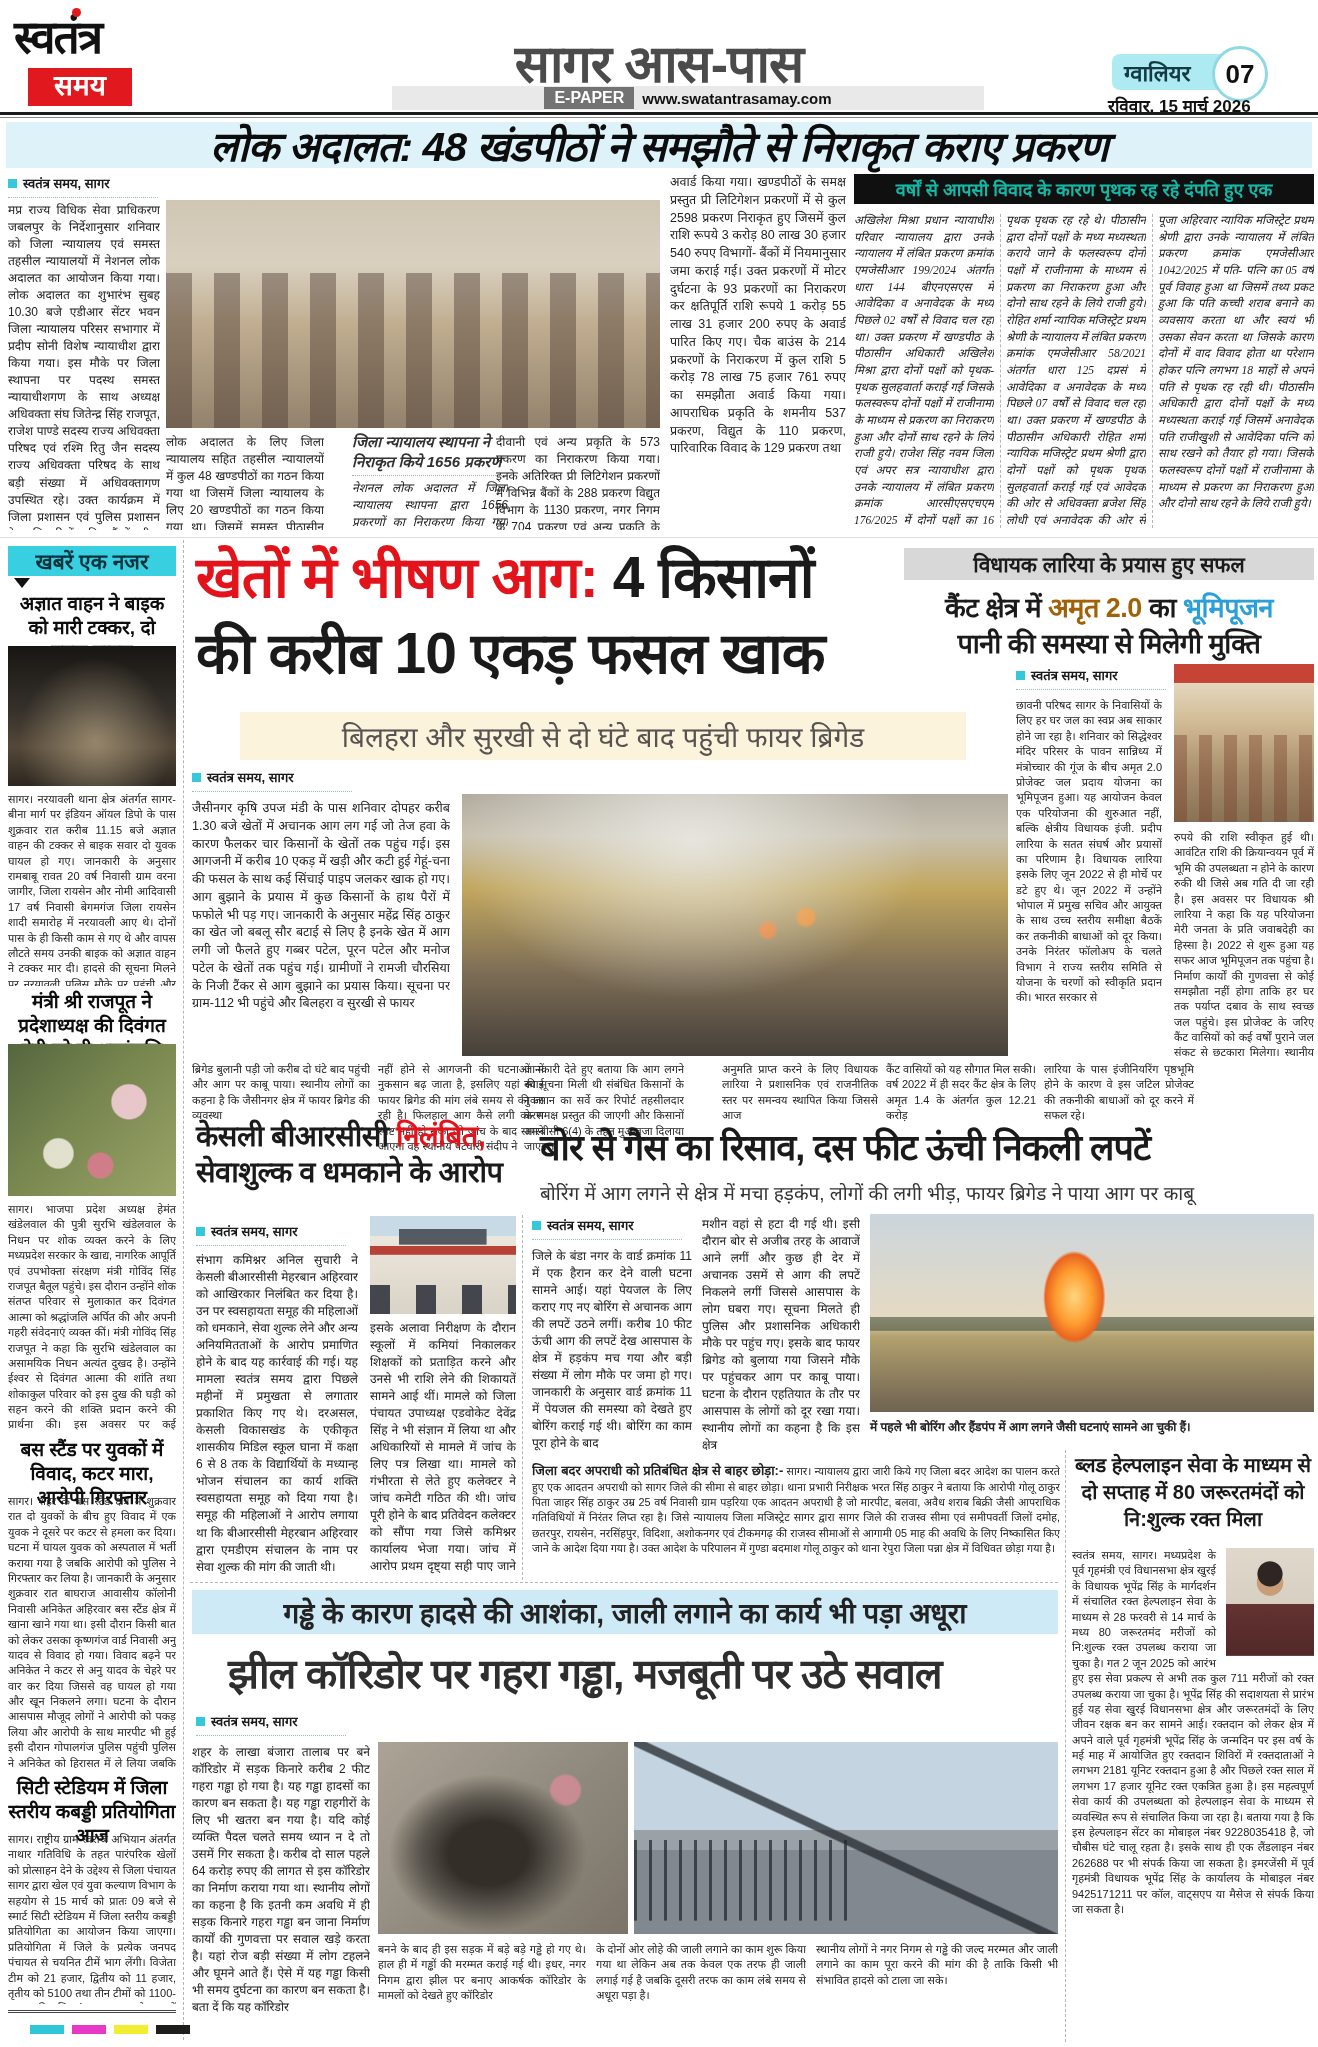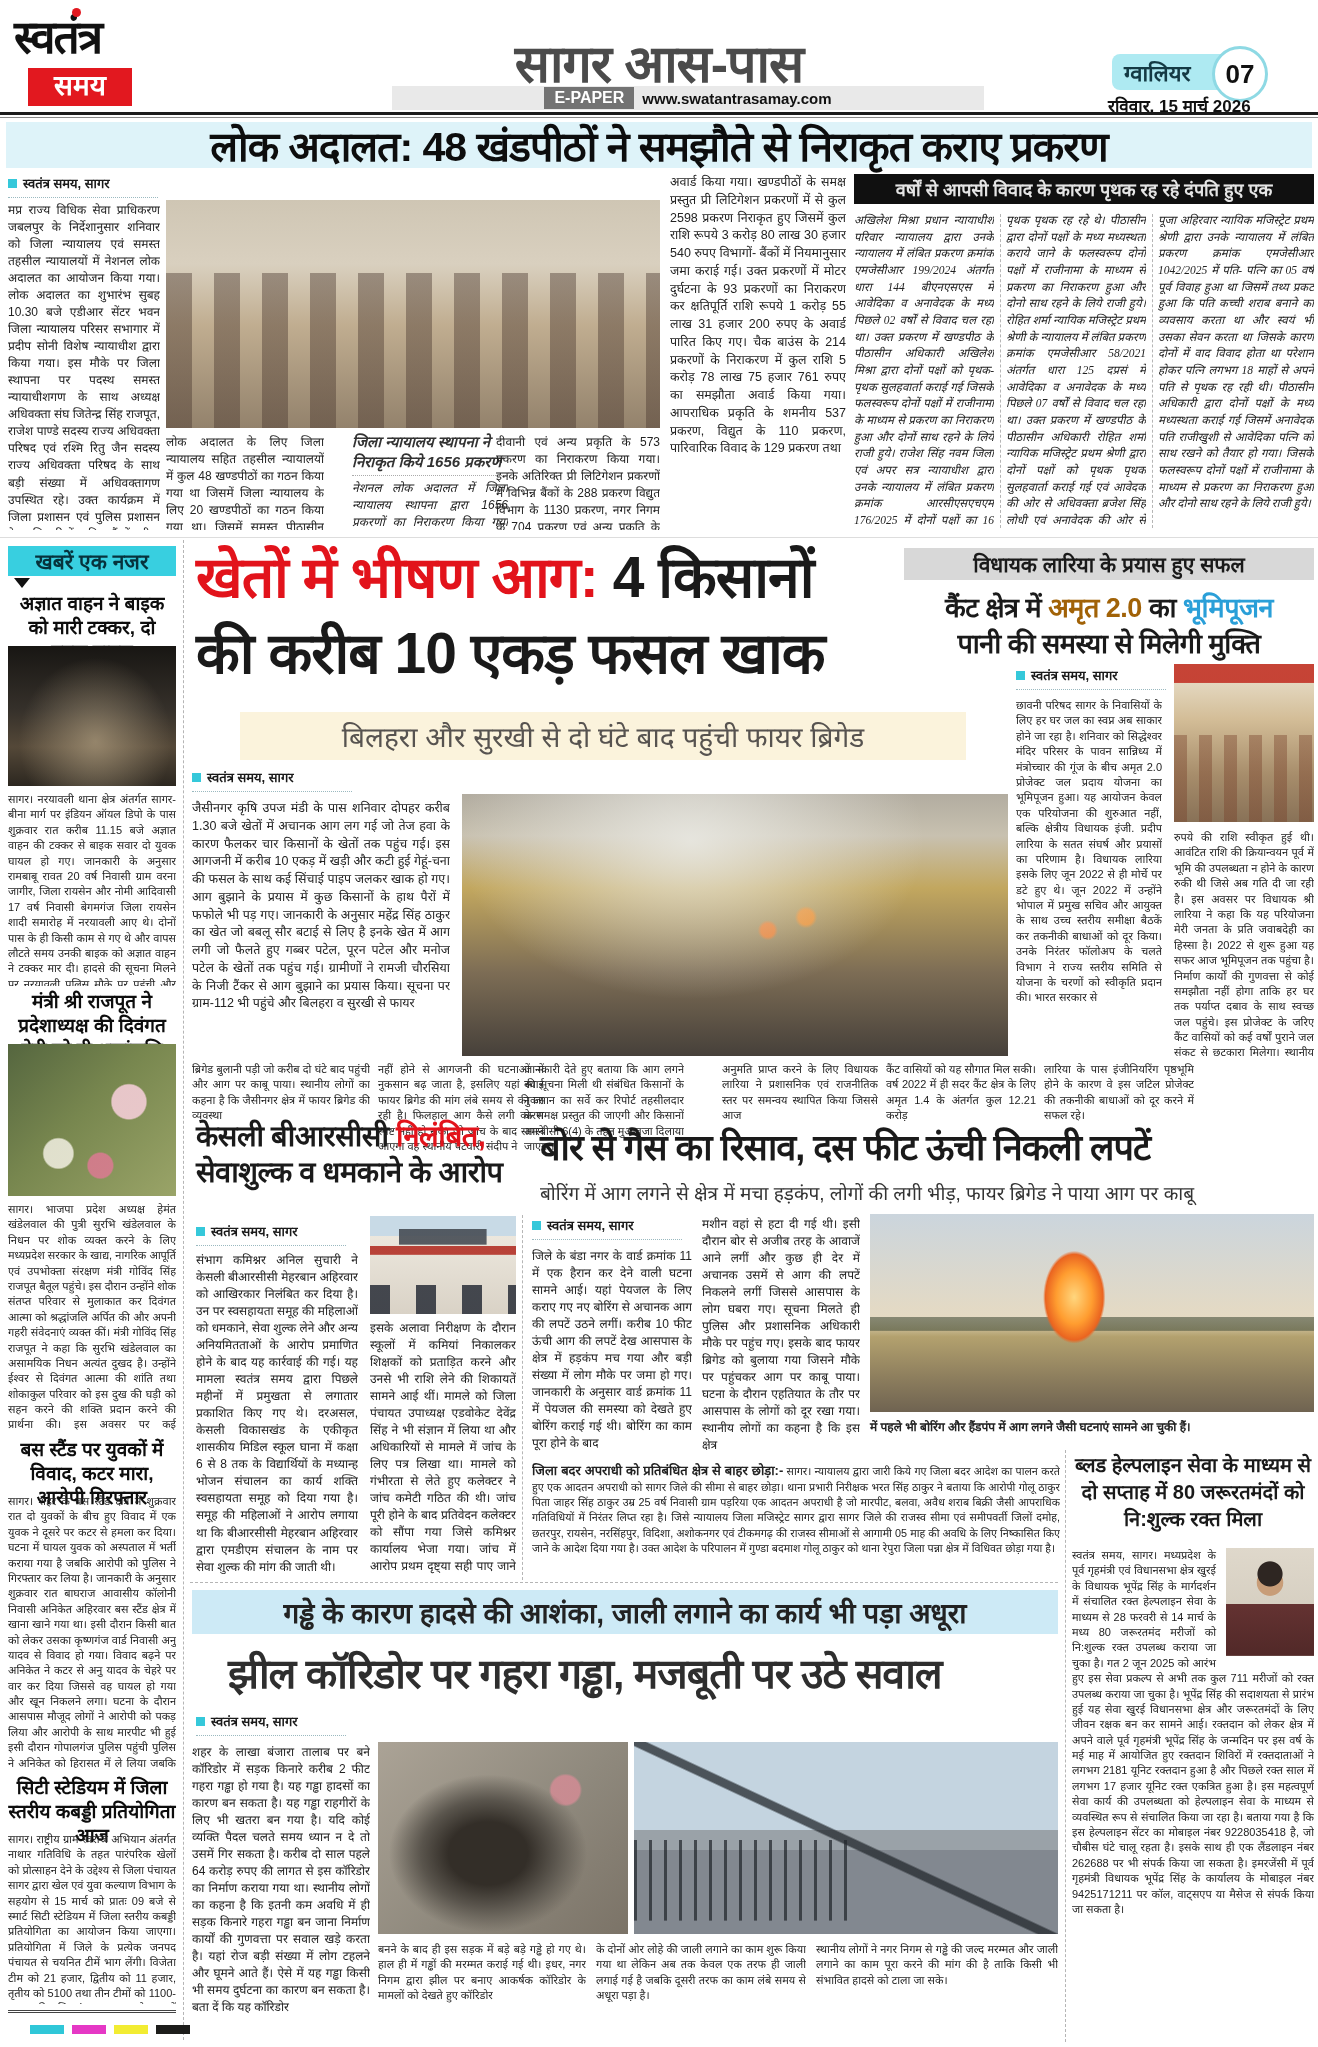--- a/index.html
+++ b/index.html
@@ -18,24 +18,24 @@
   .mast-title{font-size:52px;font-weight:bold;color:#4b4b4b;letter-spacing:-1px;white-space:nowrap;}
   .epbar{background:#e9e9e9;display:flex;align-items:center;justify-content:center;gap:8px;font-size:15px;}
   .eplab{background:#737373;color:#fff;font-weight:bold;font-size:16px;padding:2px 10px;}
   .edpill{background:#aeeaf2;border-radius:8px;color:#143a44;font-weight:900;font-size:22px;
           display:flex;align-items:center;padding-left:12px;}
   .edcirc{background:#fff;border:3px solid #8ed9e4;border-radius:50%;width:50px;height:50px;
           display:flex;align-items:center;justify-content:center;font-size:26px;font-weight:900;color:#111;}
   .dateline{font-weight:900;font-size:17px;color:#111;white-space:nowrap;}
   .toprule{border-top:3px solid #1c1c1c;}
   
-  .band{background:#def3f9;display:flex;align-items:center;justify-content:center;}
+  .band{background:#def3f9;display:flex;align-items:center;justify-content:center;font-style:italic;}
   .band h1{margin:0;font-size:41px;font-weight:900;color:#0d0d0d;letter-spacing:-1px;white-space:nowrap;}
   .subhead{font-size:15px;font-weight:bold;color:#333;line-height:1.3;border-bottom:1px dotted #aaa;padding-bottom:4px;}
-  .blackbar{background:#101010;color:#e5e5e5;font-weight:bold;font-size:18px;display:flex;align-items:center;justify-content:center;white-space:nowrap;}
+  .blackbar{background:#101010;color:#14b8a6;font-weight:bold;font-size:18px;display:flex;align-items:center;justify-content:center;white-space:nowrap;}
   .ital{font-family:"Liberation Serif",serif;font-style:italic;font-size:11.5px;line-height:1.45;text-align:justify;color:#222;}
   
   .secbox{background:#38cfe0;color:#06323c;font-weight:900;font-size:21px;display:flex;align-items:center;justify-content:center;}
   .tri{width:0;height:0;border-left:8px solid transparent;border-right:8px solid transparent;border-top:10px solid #111;}
   .sb-h{font-size:19px;font-weight:900;text-align:center;line-height:1.25;color:#0d0d0d;}
   
   .fire-h{font-size:57px;font-weight:900;letter-spacing:-1px;line-height:1.1;white-space:nowrap;}
   .red{color:#e2131b;}
   .fire-sub{background:#fbf3dc;color:#575350;font-size:28px;display:flex;align-items:center;justify-content:center;white-space:nowrap;}
   

